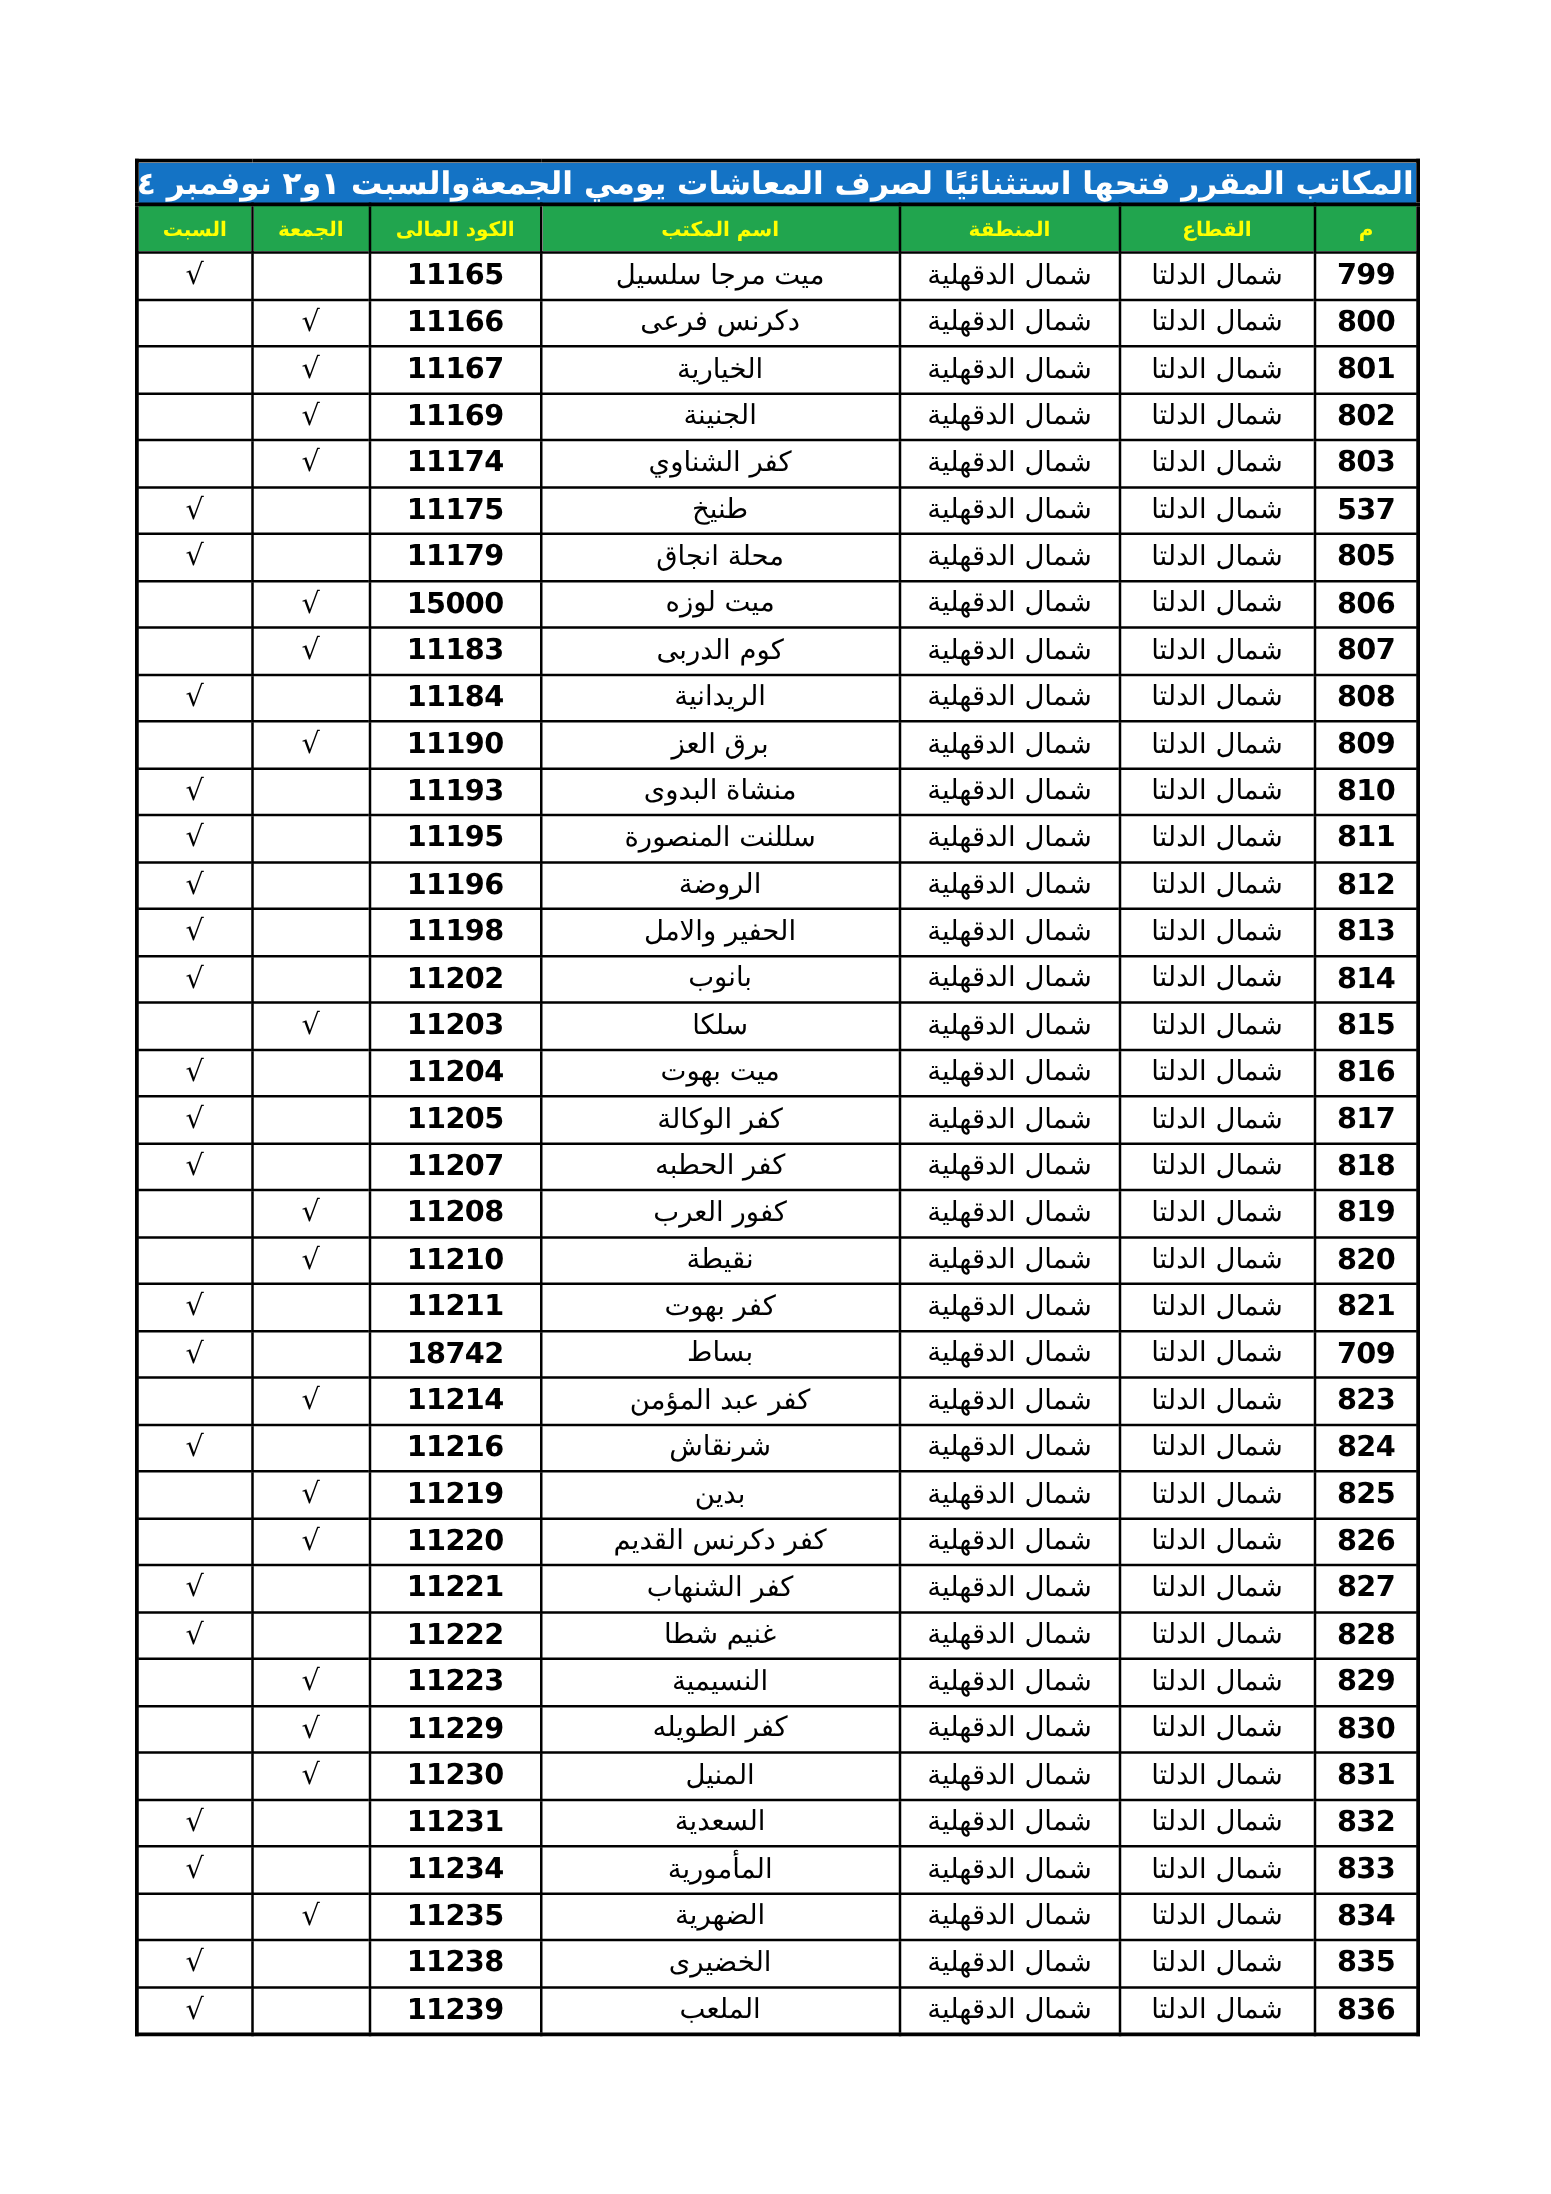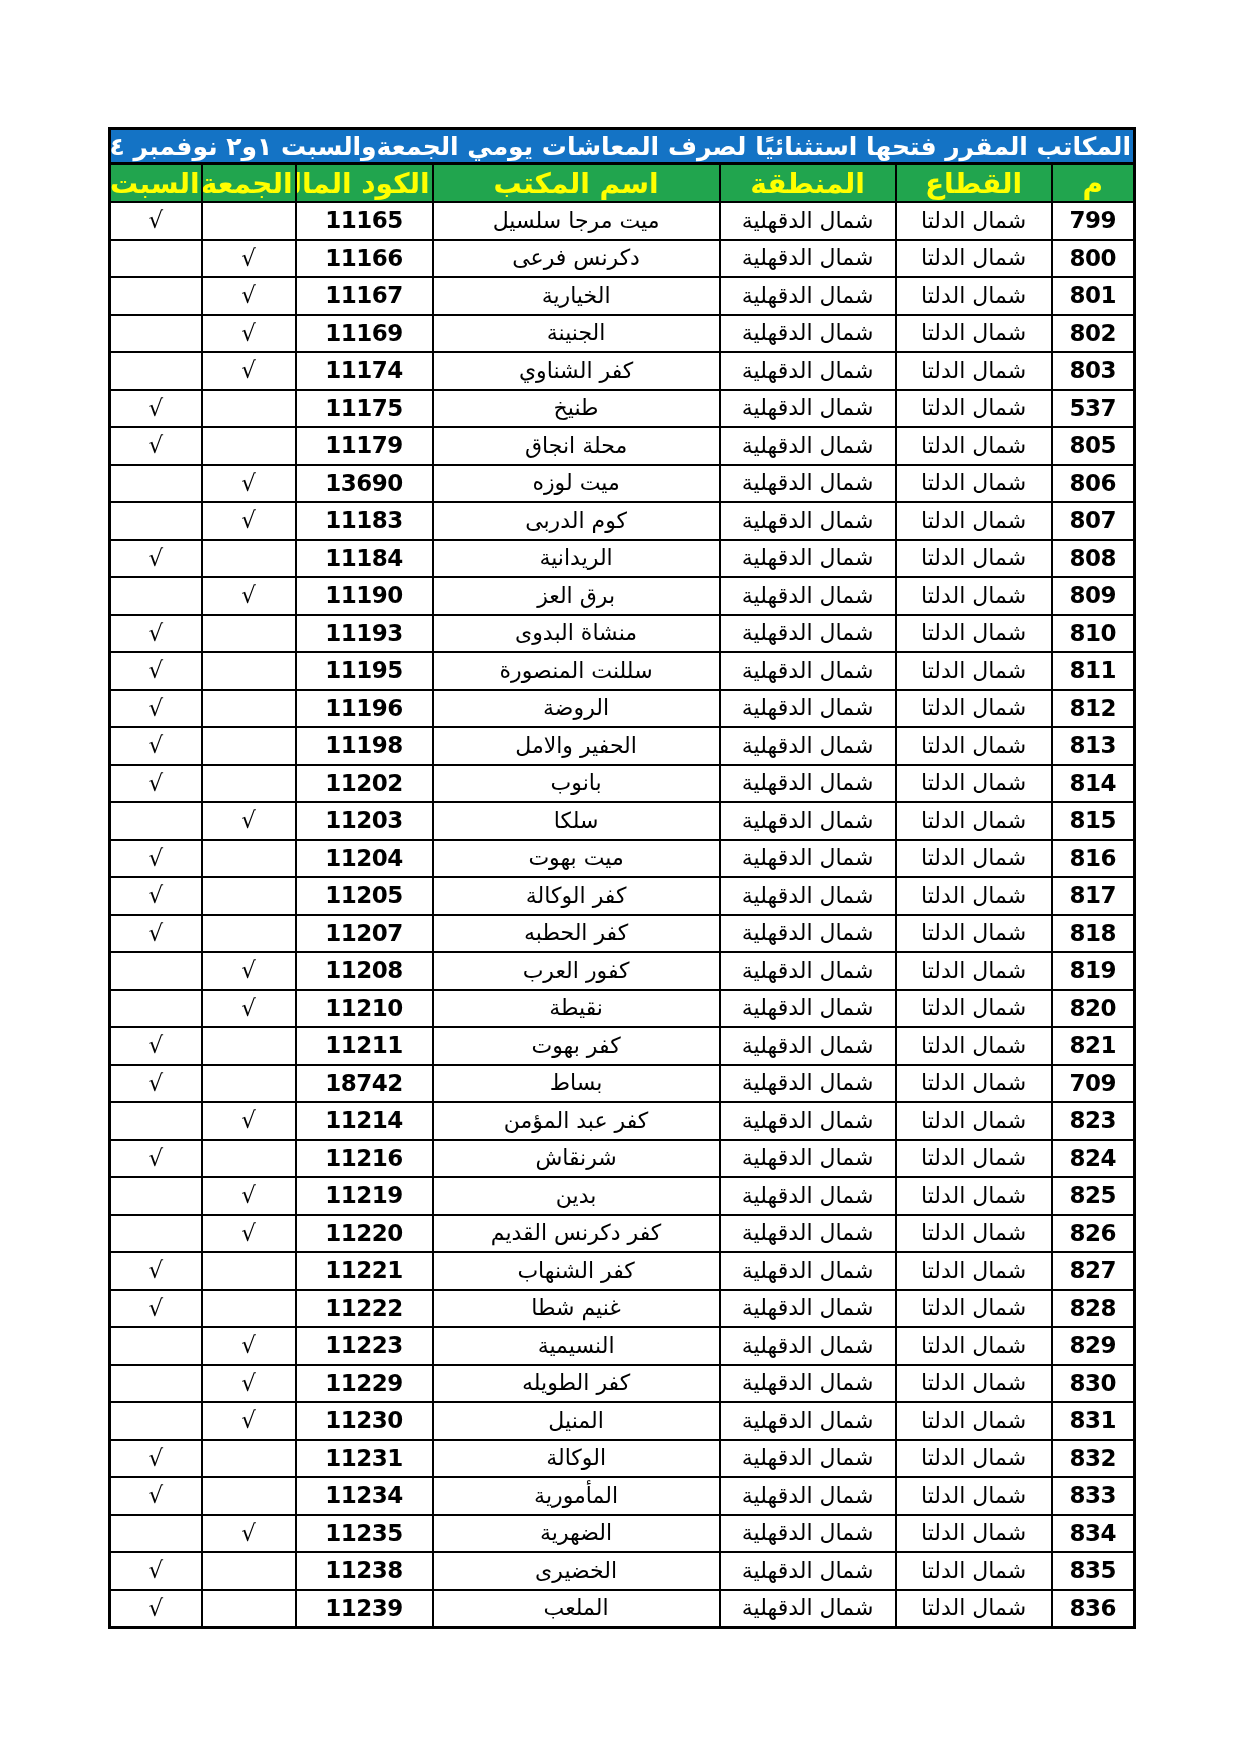--- a/index.html
+++ b/index.html
@@ -22,21 +22,21 @@
   }
   .title-cell{
     background:var(--title-bg,#1473C5);
     color:var(--title-text,#fff);
     font-weight:bold;font-size:25px;height:32px;
     border-bottom:3px solid var(--border,#000) !important;
   }
   .header-row th{
     background:var(--header-bg,#21A54E);
     color:var(--header-text,#FFFF00);
-    font-weight:bold;font-size:28px;height:36px;
+    font-weight:bold;font-size:16px;height:36px;
   }
   td{height:35.5px;font-size:22px;color:var(--cell-text,#000);line-height:1}
   td.num{font-weight:bold;font-size:23px;letter-spacing:-0.5px}
   td.check span{font-size:23px;font-weight:normal}
 </style>
 </head>
 <body>
 
 <div class="page">
   <table class="offices">
@@ -132,21 +132,21 @@
       <td class="num">11179</td>
       <td class="check"><span></span></td>
       <td class="check"><span>√</span></td>
     </tr>
 
     <tr>
       <td class="num">806</td>
       <td>شمال الدلتا</td>
       <td>شمال الدقهلية</td>
       <td>ميت لوزه</td>
-      <td class="num">13690</td>
+      <td class="num">15000</td>
       <td class="check"><span>√</span></td>
       <td class="check"><span></span></td>
     </tr>
 
     <tr>
       <td class="num">807</td>
       <td>شمال الدلتا</td>
       <td>شمال الدقهلية</td>
       <td>كوم الدربى</td>
       <td class="num">11183</td>
@@ -391,21 +391,21 @@
       <td>المنيل</td>
       <td class="num">11230</td>
       <td class="check"><span>√</span></td>
       <td class="check"><span></span></td>
     </tr>
 
     <tr>
       <td class="num">832</td>
       <td>شمال الدلتا</td>
       <td>شمال الدقهلية</td>
-      <td>الوكالة</td>
+      <td>السعدية</td>
       <td class="num">11231</td>
       <td class="check"><span></span></td>
       <td class="check"><span>√</span></td>
     </tr>
 
     <tr>
       <td class="num">833</td>
       <td>شمال الدلتا</td>
       <td>شمال الدقهلية</td>
       <td>المأمورية</td>

